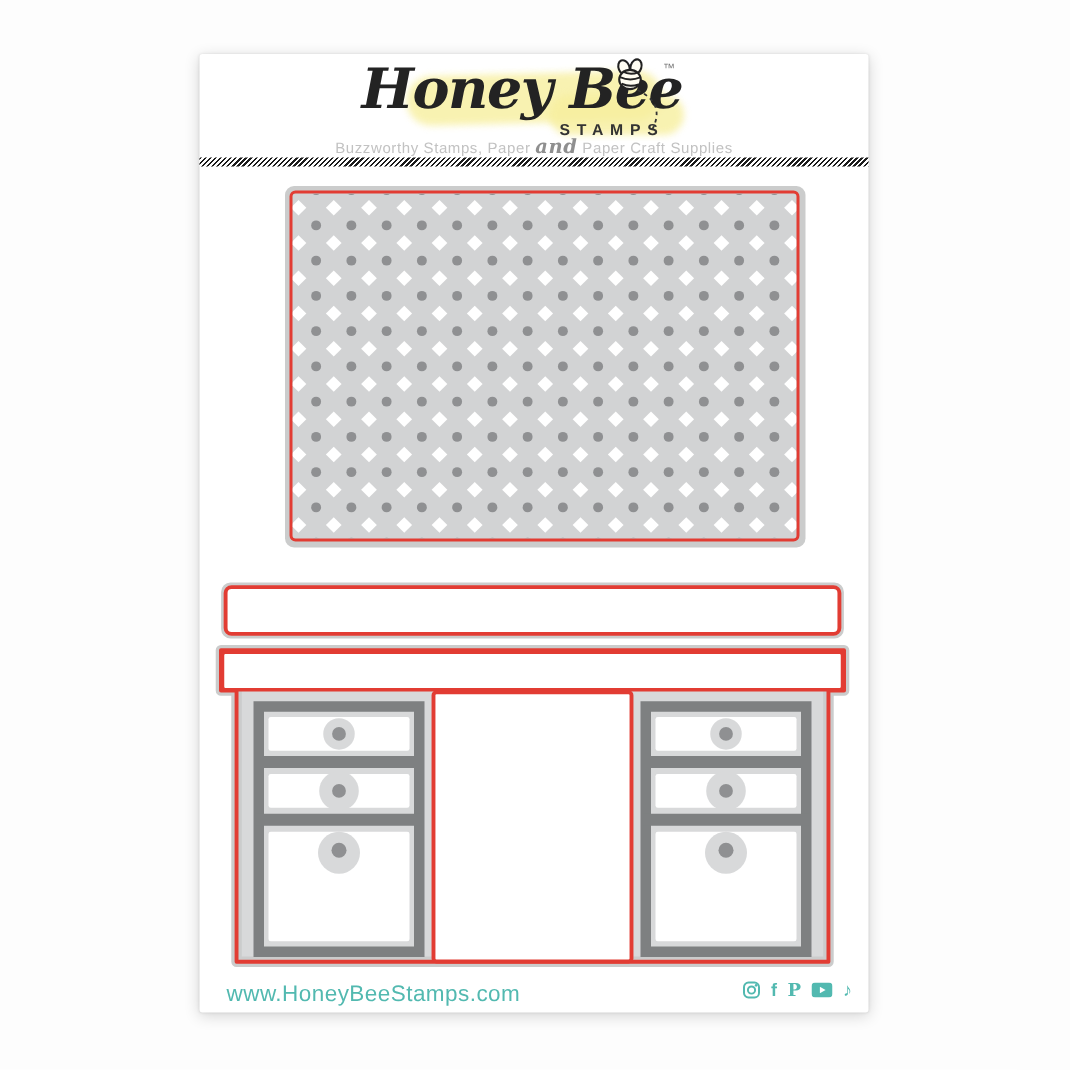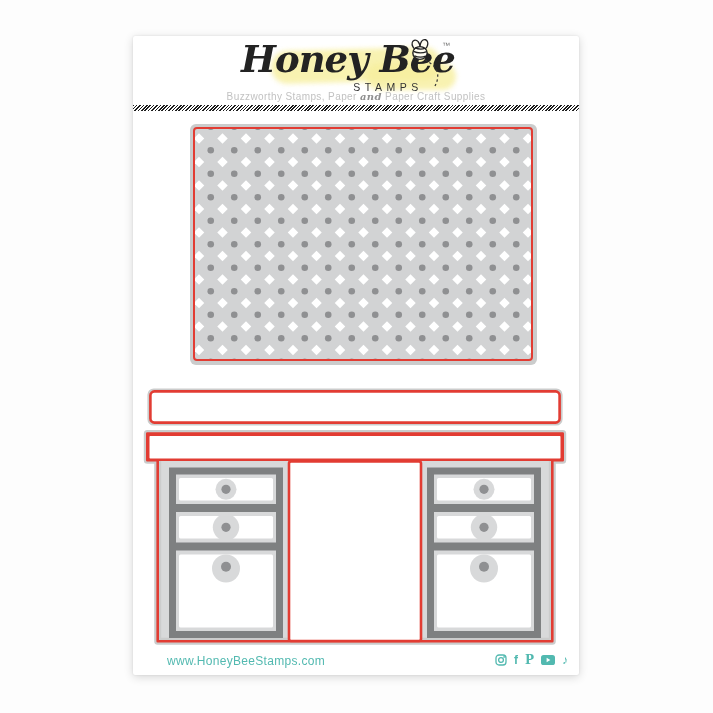--- a/index.html
+++ b/index.html
@@ -19,37 +19,37 @@
     filter:blur(2.5px);border-radius:18px;
   }
   .hl-1{left:138px;top:13px;width:170px;height:33px;transform:rotate(-1.5deg);}
   .hl-2{left:233px;top:27px;width:90px;height:27px;}
   .logo-script{
     position:absolute;left:90px;top:1px;width:250px;text-align:center;
     font-family:"DejaVu Serif", serif;font-style:italic;font-weight:bold;
     font-size:37px;letter-spacing:-1px;color:#232323;white-space:nowrap;
   }
   .logo-sub{
-    position:absolute;left:200px;top:45px;width:110px;text-align:center;
-    font-size:10.5px;letter-spacing:4.5px;color:#333;font-weight:normal;
+    position:absolute;left:200px;top:45px;width:110px;text-align:right;
+    font-size:10.5px;letter-spacing:4.5px;color:#333;font-weight:bold;
   }
   .tm{
     position:absolute;left:309px;top:5px;font-size:8px;color:#777;
   }
   .logo-decor{position:absolute;left:258px;top:0px;}
   .bee-line{stroke:#222;fill:#fffdf2;stroke-width:1.4;}
   .bee-stripe{stroke:#222;fill:none;stroke-width:1.3;}
   .bee-trail{stroke:#333;fill:none;stroke-width:1.2;stroke-dasharray:2.4 2.6;}
   .tagline{
     position:absolute;left:0;top:55px;width:446px;text-align:center;
     font-size:10px;color:var(--tagline-gray);letter-spacing:.4px;
   }
   .tagline .and{
     font-family:"DejaVu Serif", serif;font-style:italic;font-weight:bold;
-    color:#8f8f8f;font-size:10px;
+    color:#8f8f8f;font-size:13px;
   }
   .striped-divider{
     position:absolute;left:0;top:69px;width:446px;height:6px;
     background:repeating-linear-gradient(135deg,#1c1c1c 0 1.1px,#ffffff 1.1px 2.4px);
   }
   
   .pattern-panel{
     position:absolute;left:57px;top:88px;width:347px;height:241px;
     background:var(--rim-gray);border-radius:6px;
   }
@@ -67,21 +67,21 @@
   .bar-red{fill:#ffffff;stroke:var(--die-cut-red);stroke-width:2.6;}
   .window{fill:#ffffff;stroke:var(--die-cut-red);stroke-width:2.4;}
   .kneehole{fill:#ffffff;stroke:var(--die-cut-red);stroke-width:2.6;}
   .frame{fill:none;stroke:var(--frame-gray);stroke-width:7;}
   .divider{fill:var(--frame-gray);}
   .face{fill:#ffffff;}
   .plate{fill:var(--die-gray);}
   .dotknob{fill:var(--dot-gray);}
   
   .footer-link{
-    position:absolute;left:34px;top:618px;font-size:12px;
+    position:absolute;left:18px;top:618px;font-size:15px;
     color:var(--teal);letter-spacing:.3px;text-decoration:none;cursor:pointer;
   }
   .socials{
     position:absolute;right:11px;top:617px;display:flex;align-items:center;gap:7px;
     color:var(--teal);height:14px;
   }
   .socials .txt-icon{
     font-weight:bold;font-size:12px;line-height:14px;cursor:pointer;
   }
   .socials .serifP{font-family:"DejaVu Serif", serif;}

